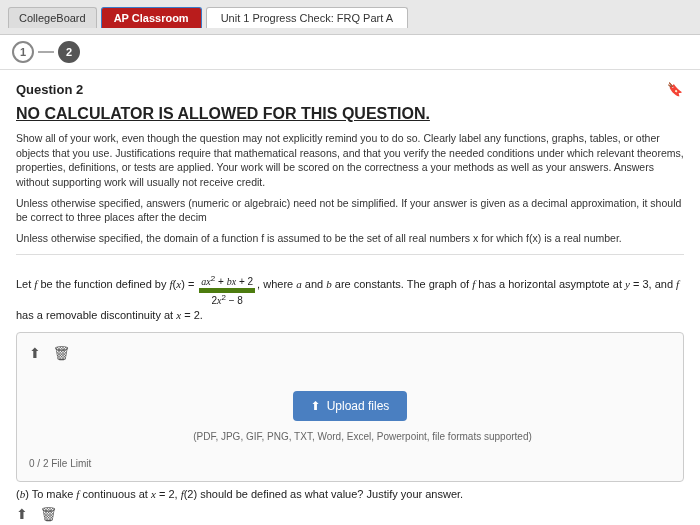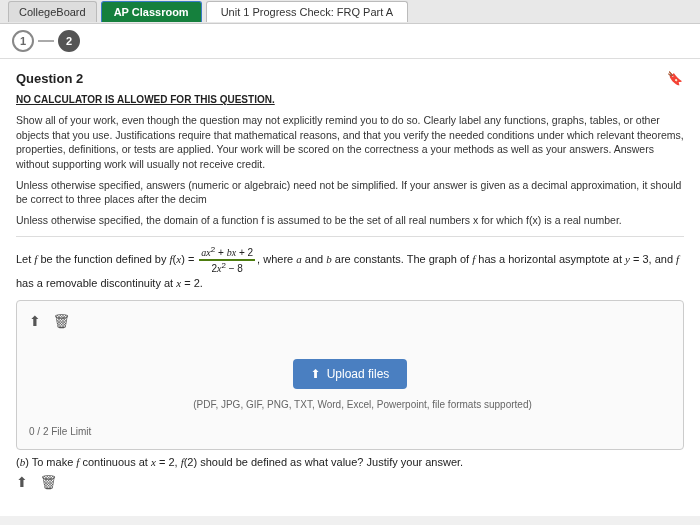--- a/index.html
+++ b/index.html
@@ -11,36 +11,36 @@
       min-height: 525px;
       overflow: hidden;
     }
 
     
     .top-bar {
       display: flex;
       align-items: center;
       background: #e8e8e8;
       border-bottom: 1px solid #ccc;
-      height: 24px;
+      height: 35px;
       padding: 0 8px;
       gap: 4px;
     }
     .tab-collegeboard {
       background: #ddd;
       border: 1px solid #bbb;
       border-bottom: none;
       padding: 4px 10px;
       font-size: 11px;
       color: #333;
       border-radius: 3px 3px 0 0;
       cursor: pointer;
     }
     .tab-apclassroom {
-      background: #15803d;
+      background: #b91c1c;
       color: white;
       border: 1px solid #3a7bc8;
       border-bottom: none;
       padding: 4px 12px;
       font-size: 11px;
       font-weight: bold;
       border-radius: 3px 3px 0 0;
       cursor: pointer;
     }
     .tab-title {
@@ -105,21 +105,21 @@
       font-weight: bold;
       color: #222;
     }
     .bookmark-icon {
       font-size: 13px;
       color: #888;
       cursor: pointer;
     }
 
     .no-calc-notice {
-      font-size: 10px;
+      font-size: 16px;
       font-weight: bold;
       color: #222;
       margin-bottom: 8px;
       text-decoration: underline;
     }
 
     .instructions {
       font-size: 10.5px;
       color: #333;
       line-height: 1.4;
@@ -225,22 +225,23 @@
     .fraction {
       display: inline-flex;
       flex-direction: column;
       align-items: center;
       vertical-align: middle;
       font-size: 10px;
       line-height: 1.2;
       margin: 0 2px;
     }
     .fraction .num {
-      border-bottom: 2px solid #4d7c0f;
+      border-bottom: 5px solid #4d7c0f;
       padding: 0 2px;
+      margin-top: 11px;
     }
     .fraction .den {
       padding: 0 2px;
     }
   </style>
 </head>
 <body>
 
 <div class="top-bar">
   <div class="tab-collegeboard">CollegeBoard</div>

